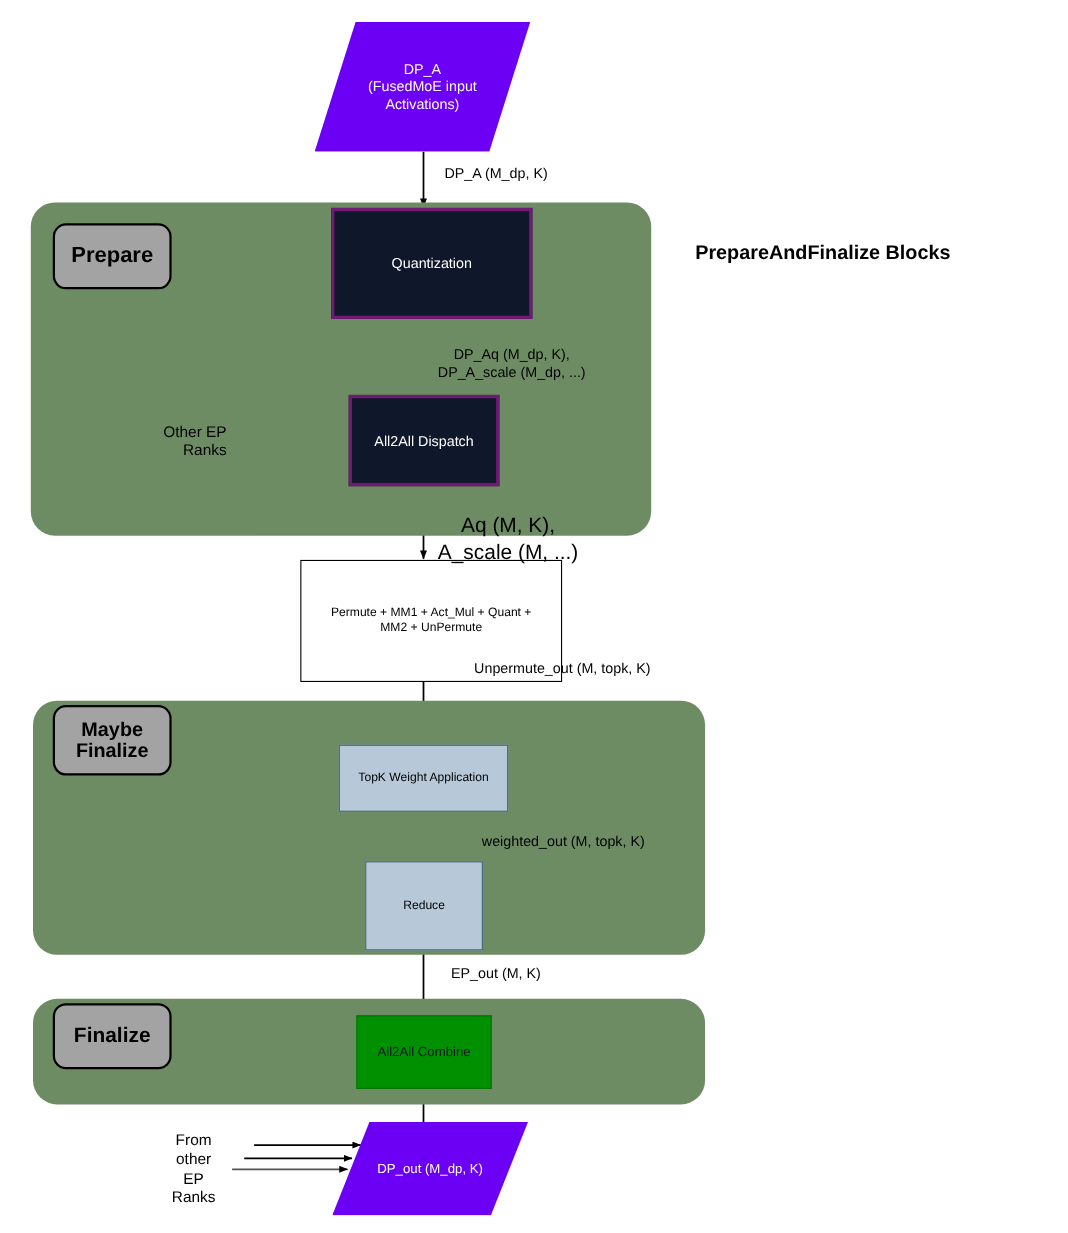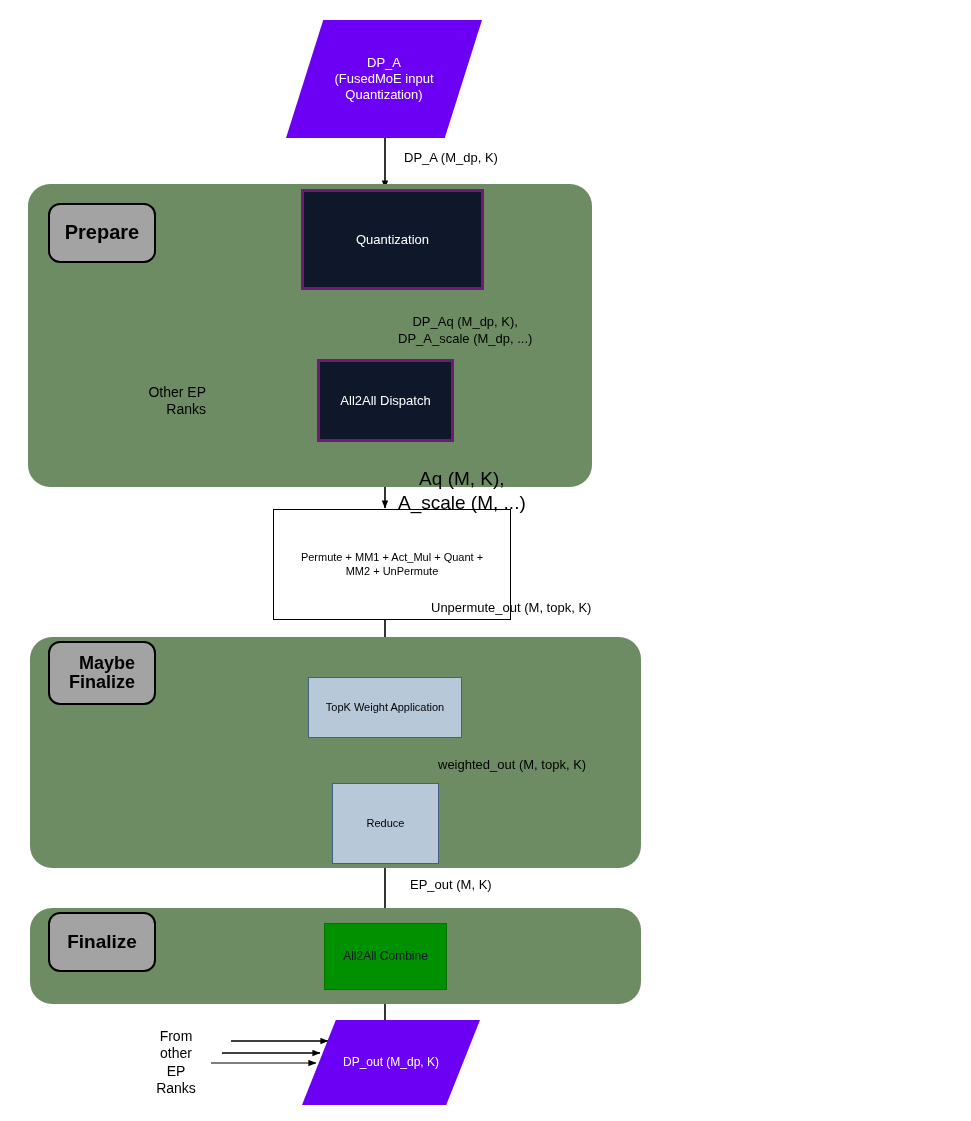--- a/index.html
+++ b/index.html
@@ -147,34 +147,37 @@
   <div class="abs panel" style="left:28px; top:184px; width:564px; height:303px;"></div>
 
   <div class="abs panel" style="left:30px; top:637px; width:611px; height:231px;"></div>
 
   <div class="abs panel" style="left:30px; top:908px; width:611px; height:96px;"></div>
 
   <div class="abs chip" style="left:48px; top:203px; width:104px; height:56px; font-size:20px;">
     <span>Prepare</span>
   </div>
 
-  <div class="abs chip" style="left:48px; top:641px; width:104px; height:60px; font-size:18px; white-space:pre-line;text-align:right;">
+  <div class="abs chip" style="left:48px; top:641px; width:104px; height:60px; font-size:18px; white-space:pre-line;">
     <span style="white-space:pre-line;">Maybe
 Finalize</span>
   </div>
 
   <div class="abs chip" style="left:48px; top:912px; width:104px; height:56px; font-size:19px;">
     <span>Finalize</span>
   </div>
 
+  <div class="abs title-main" style="left:632px; top:219px;">
+    <span>PrepareAndFinalize Blocks</span>
+  </div>
 
   <div class="abs para-wrap" style="left:286px; top:20px; width:196px; height:118px; font-size:13px;">
     <span style="white-space:pre-line;">DP_A
 (FusedMoE input
-Quantization)</span>
+Activations)</span>
   </div>
 
   <div class="abs box box-green" style="left:301px; top:189px; width:183px; height:101px; font-size:13px;">
     <span>Quantization</span>
   </div>
 
   <div class="abs box box-green" style="left:317px; top:359px; width:137px; height:83px; font-size:13px;">
     <span>All2All Dispatch</span>
   </div>
 

